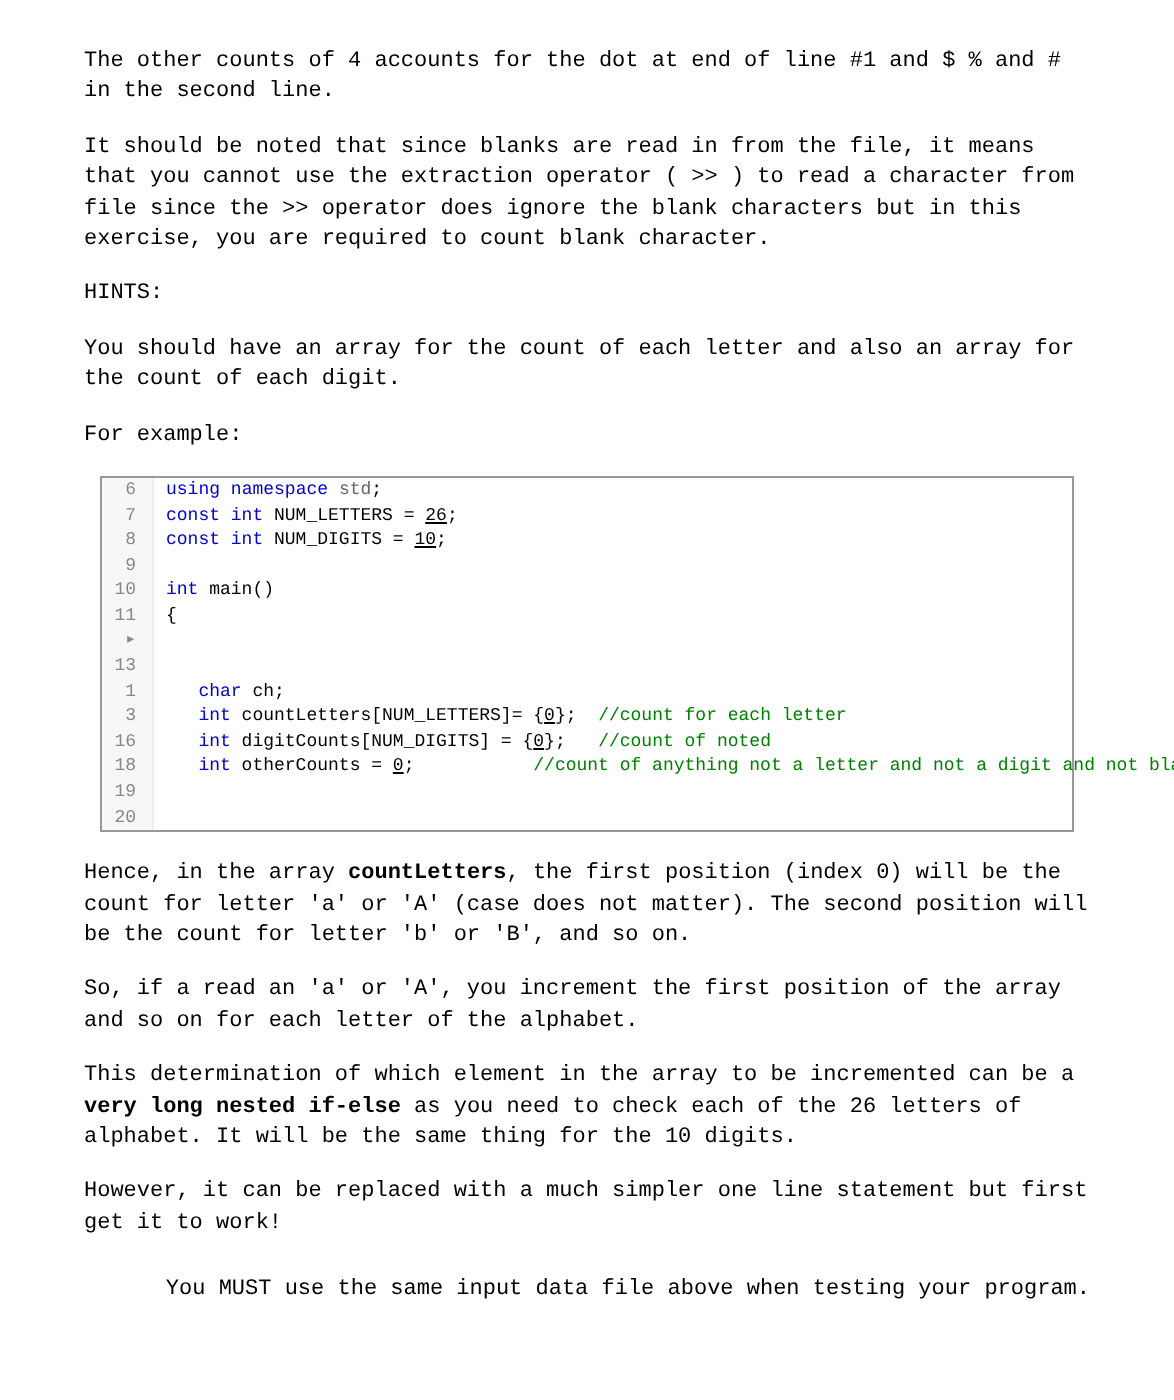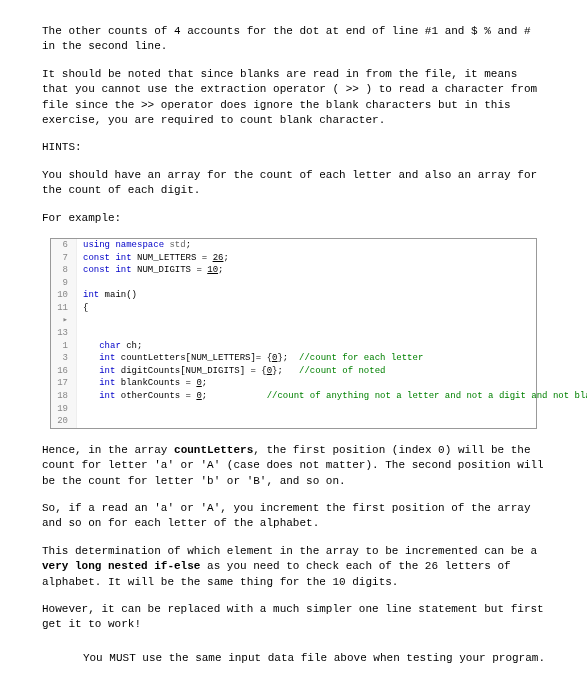--- a/index.html
+++ b/index.html
@@ -83,24 +83,20 @@
     </div>
     <div class="crow">
       <div class="lno">3</div>
       <div class="cbody">   <span class="kw">int</span> countLetters[NUM_LETTERS]= {<span class="num">0</span>};  <span class="cmt">//count for each letter</span></div>
     </div>
     <div class="crow">
       <div class="lno">16</div>
       <div class="cbody">   <span class="kw">int</span> digitCounts[NUM_DIGITS] = {<span class="num">0</span>};   <span class="cmt">//count of noted</span></div>
     </div>
     <div class="crow">
-      <div class="lno">17</div>
-      <div class="cbody">   <span class="kw">int</span> blankCounts = <span class="num">0</span>;</div>
-    </div>
-    <div class="crow">
       <div class="lno">18</div>
       <div class="cbody">   <span class="kw">int</span> otherCounts = <span class="num">0</span>;           <span class="cmt">//count of anything not a letter and not a digit and not blank</span></div>
     </div>
     <div class="crow">
       <div class="lno">19</div>
       <div class="cbody"></div>
     </div>
     <div class="crow">
       <div class="lno">20</div>
       <div class="cbody"></div>

